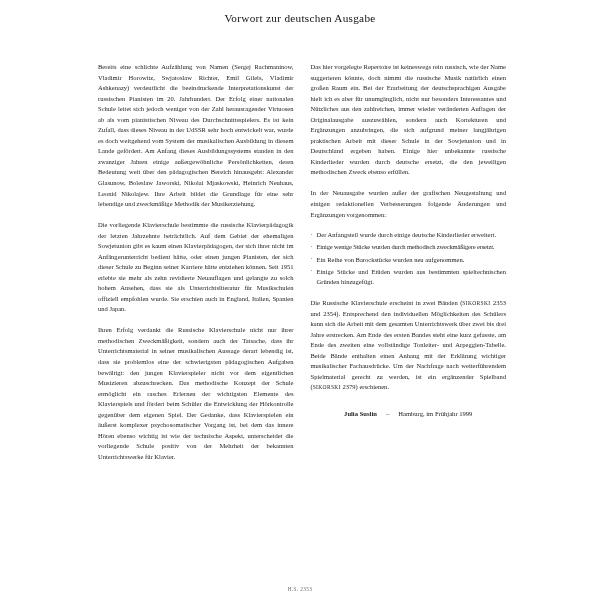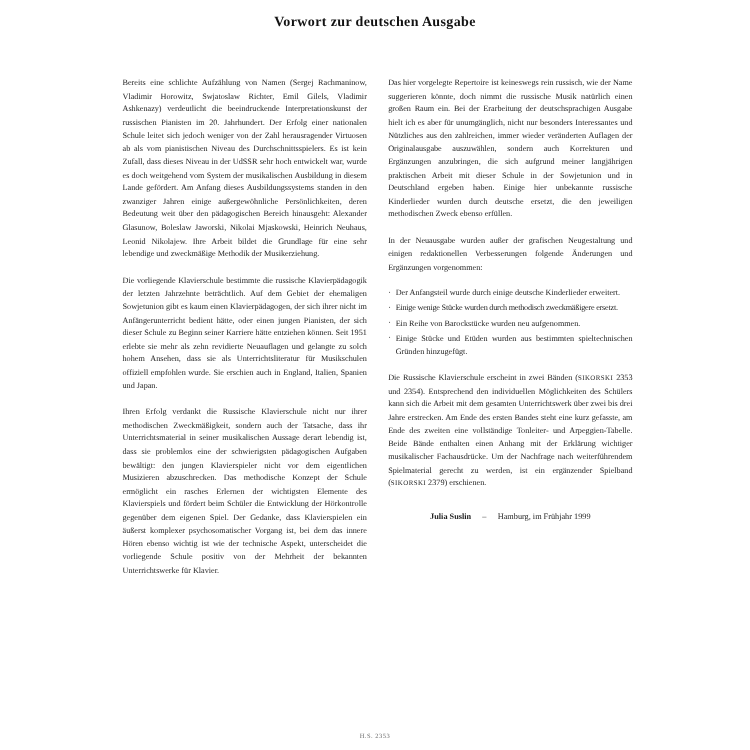--- a/index.html
+++ b/index.html
@@ -19,21 +19,21 @@
     position: relative;
     width: 600px;
     height: 600px;
     box-sizing: border-box;
     padding: 0;
   }
 
   .page-title {
     text-align: center;
     font-size: 11.2px;
-    font-weight: bold;
+    font-weight: normal;
     letter-spacing: 0.3px;
     margin: 0;
     padding-top: 12px;
     color: #121212;
   }
 
   .columns {
     position: absolute;
     top: 62px;
     left: 98px;

